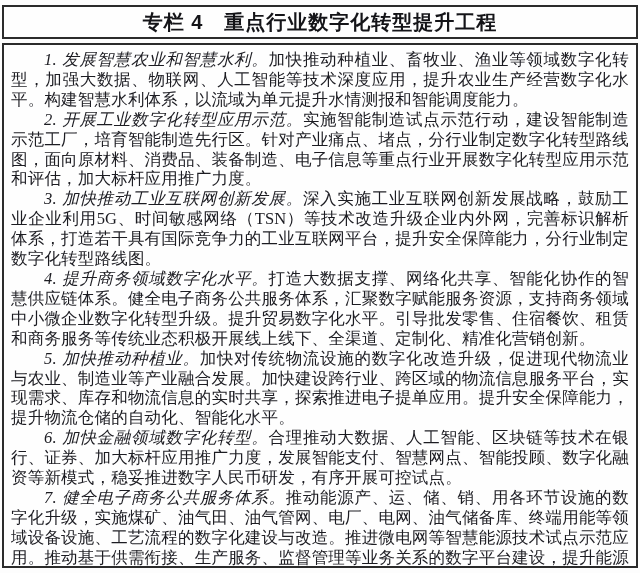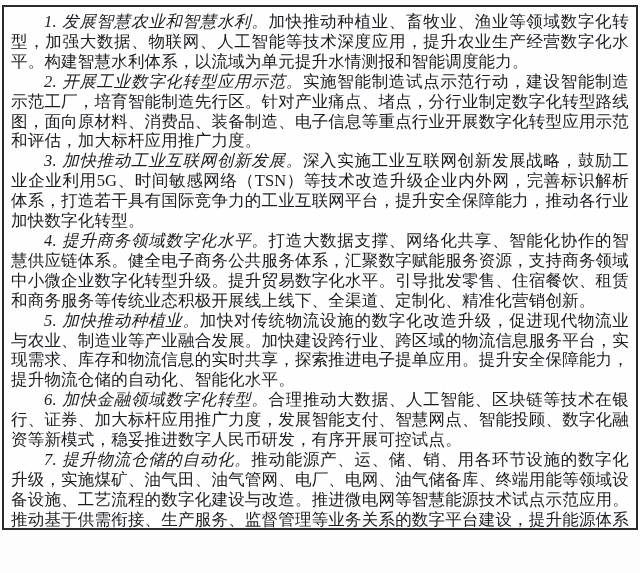--- a/index.html
+++ b/index.html
@@ -62,32 +62,35 @@
   }
   .para-text {
     font-style: normal;
   }
 </style>
 </head>
 <body>
 
 <div class="page">
 
+  <div class="title-box">
+    <span class="title-text">专栏 4　重点行业数字化转型提升工程</span>
+  </div>
 
   <div class="body-box">
 
     <p class="para"><span class="para-num">1.</span><span class="para-lead">发展智慧农业和智慧水利。</span><span class="para-text">加快推动种植业、畜牧业、渔业等领域数字化转型，加强大数据、物联网、人工智能等技术深度应用，提升农业生产经营数字化水平。构建智慧水利体系，以流域为单元提升水情测报和智能调度能力。</span></p>
 
     <p class="para"><span class="para-num">2.</span><span class="para-lead">开展工业数字化转型应用示范。</span><span class="para-text">实施智能制造试点示范行动，建设智能制造示范工厂，培育智能制造先行区。针对产业痛点、堵点，分行业制定数字化转型路线图，面向原材料、消费品、装备制造、电子信息等重点行业开展数字化转型应用示范和评估，加大标杆应用推广力度。</span></p>
 
-    <p class="para"><span class="para-num">3.</span><span class="para-lead">加快推动工业互联网创新发展。</span><span class="para-text">深入实施工业互联网创新发展战略，鼓励工业企业利用5G、时间敏感网络（TSN）等技术改造升级企业内外网，完善标识解析体系，打造若干具有国际竞争力的工业互联网平台，提升安全保障能力，推动各行业加快数字化转型。</span></p>
+    <p class="para"><span class="para-num">3.</span><span class="para-lead">加快推动工业互联网创新发展。</span><span class="para-text">深入实施工业互联网创新发展战略，鼓励工业企业利用5G、时间敏感网络（TSN）等技术改造升级企业内外网，完善标识解析体系，打造若干具有国际竞争力的工业互联网平台，提升安全保障能力，分行业制定数字化转型路线图。</span></p>
 
     <p class="para"><span class="para-num">4.</span><span class="para-lead">提升商务领域数字化水平。</span><span class="para-text">打造大数据支撑、网络化共享、智能化协作的智慧供应链体系。健全电子商务公共服务体系，汇聚数字赋能服务资源，支持商务领域中小微企业数字化转型升级。提升贸易数字化水平。引导批发零售、住宿餐饮、租赁和商务服务等传统业态积极开展线上线下、全渠道、定制化、精准化营销创新。</span></p>
 
     <p class="para"><span class="para-num">5.</span><span class="para-lead">加快推动种植业。</span><span class="para-text">加快对传统物流设施的数字化改造升级，促进现代物流业与农业、制造业等产业融合发展。加快建设跨行业、跨区域的物流信息服务平台，实现需求、库存和物流信息的实时共享，探索推进电子提单应用。提升安全保障能力，提升物流仓储的自动化、智能化水平。</span></p>
 
     <p class="para"><span class="para-num">6.</span><span class="para-lead">加快金融领域数字化转型。</span><span class="para-text">合理推动大数据、人工智能、区块链等技术在银行、证券、加大标杆应用推广力度，发展智能支付、智慧网点、智能投顾、数字化融资等新模式，稳妥推进数字人民币研发，有序开展可控试点。</span></p>
 
-    <p class="para"><span class="para-num">7.</span><span class="para-lead">提升物流仓储的自动化。</span><span class="para-text">推动能源产、运、储、销、用各环节设施的数字化升级，实施煤矿、油气田、油气管网、电厂、电网、油气储备库、终端用能等领域设备设施、工艺流程的数字化建设与改造。推进微电网等智慧能源技术试点示范应用。推动基于供需衔接、生产服务、监督管理等业务关系的数字平台建设，提升能源体系智能化水平。</span></p>
+    <p class="para"><span class="para-num">7.</span><span class="para-lead">健全电子商务公共服务体系。</span><span class="para-text">推动能源产、运、储、销、用各环节设施的数字化升级，实施煤矿、油气田、油气管网、电厂、电网、油气储备库、终端用能等领域设备设施、工艺流程的数字化建设与改造。推进微电网等智慧能源技术试点示范应用。推动基于供需衔接、生产服务、监督管理等业务关系的数字平台建设，提升能源体系智能化水平。</span></p>
 
   </div>
 
 </div>
 
 </body></html>

